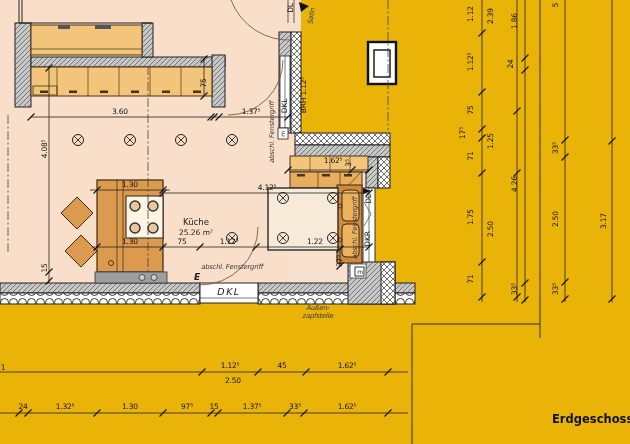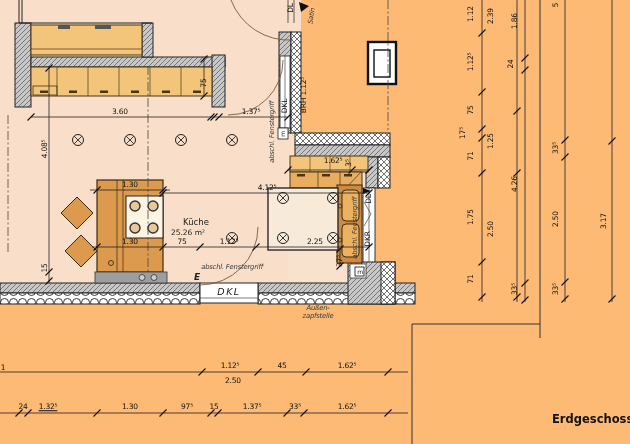--- a/index.html
+++ b/index.html
@@ -1,16 +1,16 @@
 <!DOCTYPE html>
 <html style="--room: #f9dfc9; --nook: #f8e2cd; --cab: #f3c57a; --mid: #e9ad5f; --island: #dc9a4e; --sinkc: #cf8a3f; --basin: #edb25e; --table: #f8ead9; --wall: #c7c7c7; --plinth: #9e9e9e; --edge: #3a2a10; --dim: #1a1a1a;"><head>
 <meta charset="utf-8">
 <style>
   html,body{margin:0;padding:0;background:#fff;}
-  #stage{position:relative;width:630px;height:444px;overflow:hidden;background:#fdba74;
+  #stage{position:relative;width:630px;height:444px;overflow:hidden;background:#eab308;
          font-family:"DejaVu Sans",sans-serif;}
   svg{position:absolute;left:0;top:0;}
   .lbl{position:absolute;transform:translate(-50%,-50%);font:7.5px "DejaVu Sans",sans-serif;
        color:#111;white-space:nowrap;letter-spacing:-0.2px;line-height:1;}
   .d{font-size:7.5px;}
   .it{font-style:italic;color:#3a3a3a;font-size:6.8px;}
   .be{font-weight:bold;font-style:italic;font-size:9px;color:#222;}
   .dkl{font-style:italic;font-size:9.5px;letter-spacing:1.5px;color:#222;}
   .sm{font-size:6px;}
   .room-name{position:absolute;transform:translate(-50%,-50%);font:8.5px "DejaVu Sans",sans-serif;color:#222;}
@@ -263,31 +263,31 @@
       <div class="lbl d" style="left: 120px; top: 112px;">3.60</div>
       <div class="lbl d" style="left: 251px; top: 112px;">1.37⁵</div>
       <div class="lbl d" style="left: 45px; top: 149px; transform: translate(-50%, -50%) rotate(-90deg);">4.08⁵</div>
       <div class="lbl d" style="left: 45px; top: 268px; transform: translate(-50%, -50%) rotate(-90deg);">15</div>
       <div class="lbl d" style="left: 204px; top: 83px; transform: translate(-50%, -50%) rotate(-90deg);">75</div>
       <div class="lbl d" style="left: 130px; top: 185px;">1.30</div>
       <div class="lbl d" style="left: 267px; top: 188px;">4.12⁵</div>
       <div class="lbl d" style="left: 130px; top: 242px;">1.30</div>
       <div class="lbl d" style="left: 182px; top: 242px;">75</div>
       <div class="lbl d" style="left: 229px; top: 242px;">1.12⁵</div>
-      <div class="lbl d" style="left: 315px; top: 242px;">2.25</div>
+      <div class="lbl d" style="left: 315px; top: 242px;">1.22</div>
       <div class="lbl d" style="left: 333px; top: 161px;">1.62⁵</div>
       <div class="lbl d" style="left: 349px; top: 163px; transform: translate(-50%, -50%) rotate(-90deg);">3⁵</div>
       <div class="lbl d" style="left: 340px; top: 261px; transform: translate(-50%, -50%) rotate(-90deg);">37⁵</div>
       <div class="lbl d" style="left: 3px; top: 368px;">1</div>
       <div class="lbl d" style="left: 230px; top: 366px;">1.12⁵</div>
       <div class="lbl d" style="left: 282px; top: 366px;">45</div>
       <div class="lbl d" style="left: 347px; top: 366px;">1.62⁵</div>
       <div class="lbl d" style="left: 233px; top: 381px;">2.50</div>
       <div class="lbl d" style="left: 23px; top: 407px;">24</div>
-      <div class="lbl d" style="left: 48px; top: 407px; text-decoration: underline;">1.32⁵</div>
+      <div class="lbl d" style="left: 65px; top: 407px;">1.32⁵</div>
       <div class="lbl d" style="left: 130px; top: 407px;">1.30</div>
       <div class="lbl d" style="left: 187px; top: 407px; text-align: center;">97⁵</div>
       <div class="lbl d" style="left: 214px; top: 407px;">15</div>
       <div class="lbl d" style="left: 252px; top: 407px;">1.37⁵</div>
       <div class="lbl d" style="left: 295px; top: 407px;">33⁵</div>
       <div class="lbl d" style="left: 347px; top: 407px;">1.62⁵</div>
       <div class="lbl d" style="left: 471px; top: 14px; transform: translate(-50%, -50%) rotate(-90deg);">1.12</div>
       <div class="lbl d" style="left: 471px; top: 62px; transform: translate(-50%, -50%) rotate(-90deg);">1.12⁵</div>
       <div class="lbl d" style="left: 471px; top: 110px; transform: translate(-50%, -50%) rotate(-90deg);">75</div>
       <div class="lbl d" style="left: 463px; top: 133px; transform: translate(-50%, -50%) rotate(-90deg);">17⁵</div>
@@ -317,16 +317,16 @@
       <div class="lbl it" style="left: 312px; top: 16px; transform: translate(-50%, -50%) rotate(-80deg);">Satin</div>
       <div class="lbl d" style="left: 369px; top: 199px; transform: translate(-50%, -50%) rotate(-90deg);">DL</div>
       <div class="lbl d" style="left: 368px; top: 239px; transform: translate(-50%, -50%) rotate(-90deg);">DKR</div>
       <div class="lbl sm" style="left: 360px; top: 272px;">m</div>
       <div class="lbl sm" style="left: 283px; top: 134px; transform: translate(-50%, -50%) rotate(-90deg);">m</div>
       <div class="lbl it" style="left: 318px; top: 308px;">Außen-</div>
       <div class="lbl it" style="left: 318px; top: 316px;">zapfstelle</div>
     </div>
 
 <div class="room-name" style="left:196px;top:222px">Küche</div>
-<div class="room-area" style="left:188px;top:232px">25.26 m²</div>
+<div class="room-area" style="left:196px;top:232px">25.26 m²</div>
 <div class="plan-title" style="left:552px;top:412px">Erdgeschoss</div>
 
 </div>
 
 </body></html>

